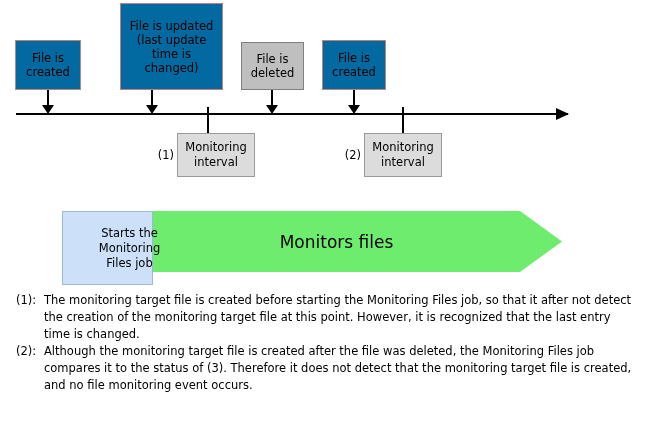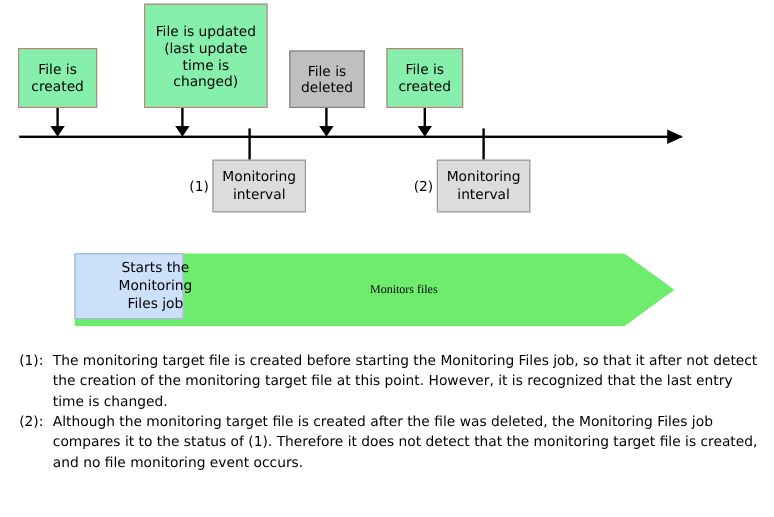--- a/index.html
+++ b/index.html
@@ -20,21 +20,21 @@
     left: 0; top: 0;
     width: 645px;
     height: 431px;
   }
 
   
   .event-box {
     position: absolute;
     box-sizing: border-box;
     border: 1px solid #c08080;
-    background: #86efac;
+    background: #0369a1;
     font-size: 11.5px;
     line-height: 14px;
     text-align: center;
     display: flex;
     align-items: center;
     justify-content: center;
     padding: 1px 2px;
     white-space: pre-line;
   }
   .event-box.gray {
@@ -113,43 +113,42 @@
     height: 61px;
     background: #6dec6d;
     -webkit-clip-path: polygon(0 0, 458px 0, 100% 50%, 458px 100%, 0 100%);
     clip-path: polygon(0 0, 458px 0, 100% 50%, 458px 100%, 0 100%);
   }
   .job-blue {
     position: absolute;
     left: 0; top: 0;
     box-sizing: border-box;
     width: 91px;
-    height: 55px;
+    height: 74px;
     background: #cce0fa;
     border: 1px solid #9fb6d4;
     font-size: 11.5px;
     line-height: 15px;
     text-align: center;
     display: flex;
     align-items: center;
     justify-content: center;
     white-space: pre-line;
     padding-left: 44px;
   }
   .job-label {
     position: absolute;
     left: 91px;
     top: 0;
     width: 367px;
     height: 61px;
     display: flex;
     align-items: center;
     justify-content: center;
-    font-size: 10px;
-    font-family: Liberation Serif, serif;
+    font-size: 17px;
   }
 
   
   .notes {
     position: absolute;
     left: 16px;
     top: 292px;
     width: 616px;
     font-size: 11.5px;
     line-height: 17px;
@@ -218,17 +217,17 @@
 Files job</div>
   </div>
 
   <div class="notes">
     <div class="note-row">
       <div class="note-tag">(1):</div>
       <div class="note-text">The monitoring target file is created before starting the Monitoring Files job, so that it after not detect the creation of the monitoring target file at this point. However, it is recognized that the last entry time is changed.</div>
     </div>
     <div class="note-row">
       <div class="note-tag">(2):</div>
-      <div class="note-text">Although the monitoring target file is created after the file was deleted, the Monitoring Files job compares it to the status of (1). Therefore it does not detect that the monitoring target file is created, and no file monitoring event occurs.</div>
+      <div class="note-text">Although the monitoring target file is created after the file was deleted, the Monitoring Files job compares it to the status of (3). Therefore it does not detect that the monitoring target file is created, and no file monitoring event occurs.</div>
     </div>
   </div>
 
 </div>
 
 </body></html>

